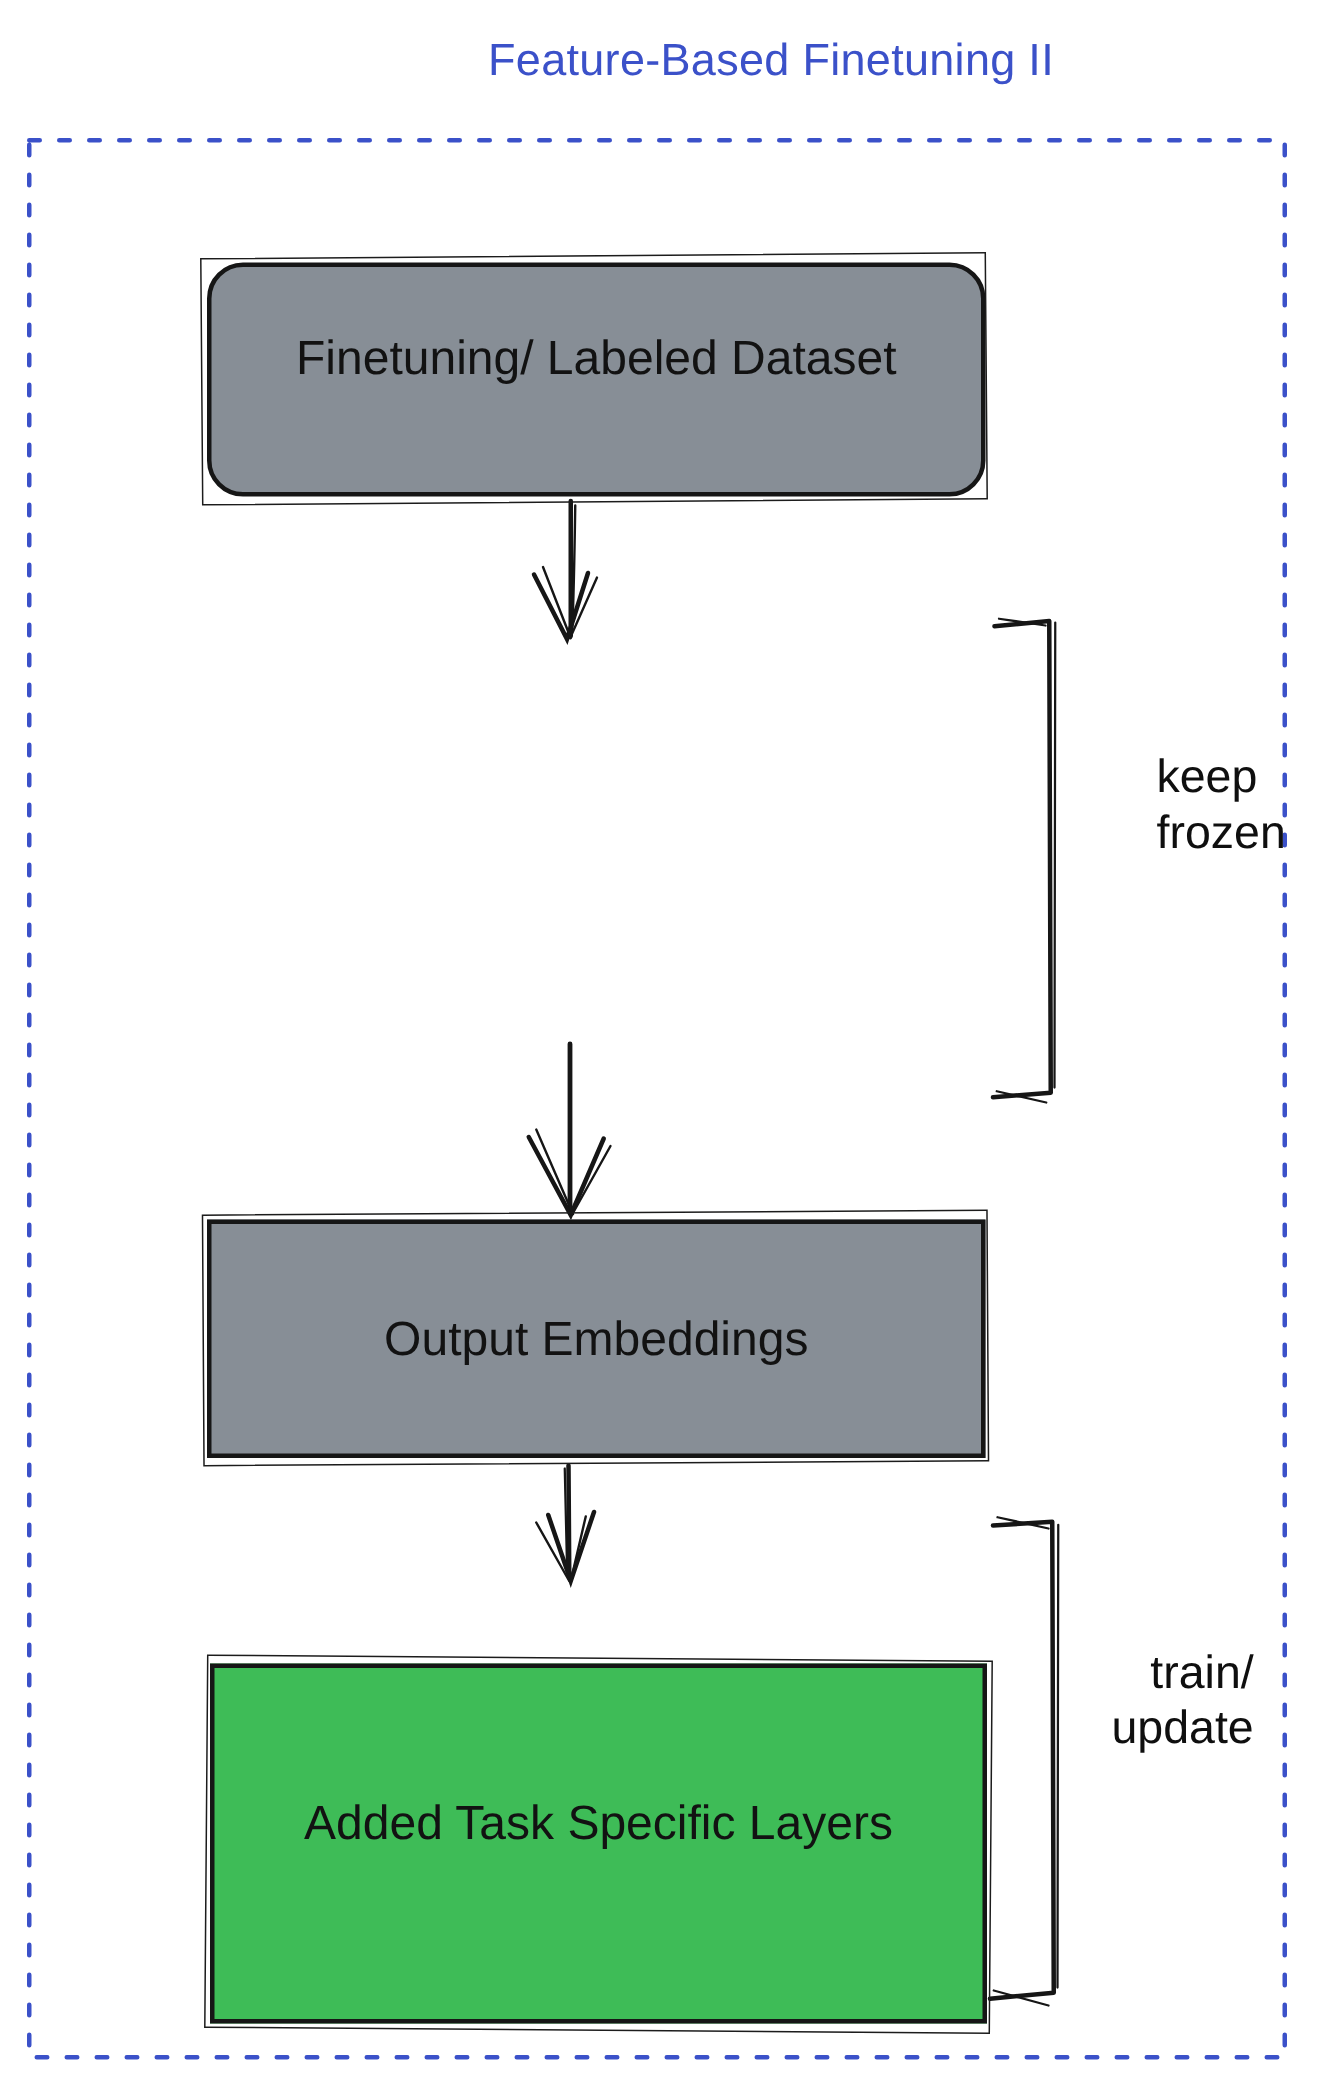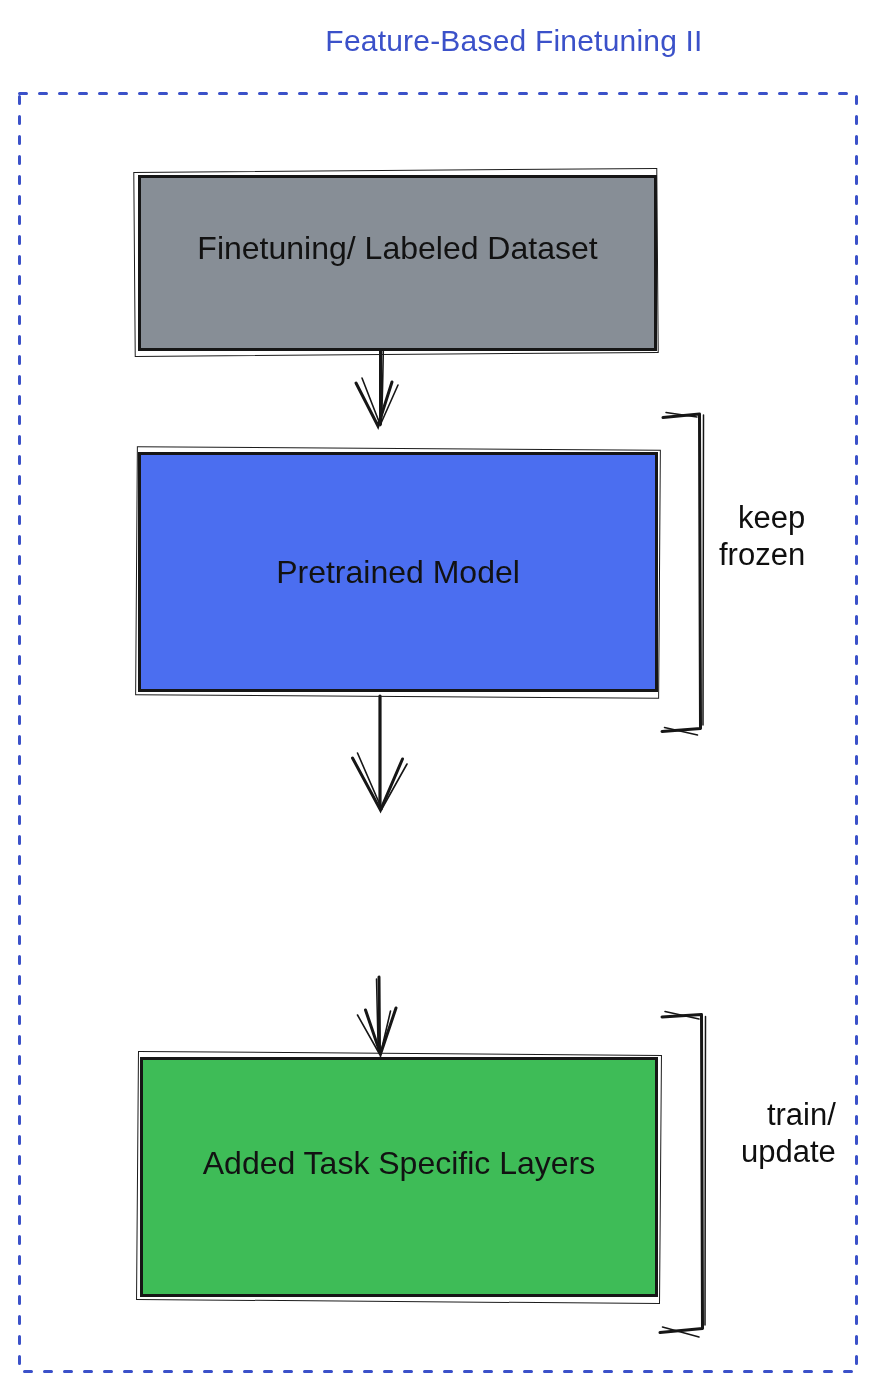--- a/index.html
+++ b/index.html
@@ -12,32 +12,32 @@
     font-size:30px;letter-spacing:0.2px;padding-left:48px;
   }
   .overlay{position:absolute;left:0;top:0;pointer-events:none;}
   .node{
     position:absolute;box-sizing:border-box;display:flex;align-items:center;justify-content:center;
     border:3px solid #161616;font-size:32px;color:#121212;text-align:center;
   }
   .node::before{
     content:"";position:absolute;pointer-events:none;border:1.6px solid #1c1c1c;
   }
-  #node1{left:138px;top:175px;width:519px;height:176px;padding-bottom:30px;}
+  #node1{left:138px;top:175px;width:519px;height:156px;padding-bottom:30px;border-radius:24px;}
   #node1::before{inset:-8px -4px -7px -7px;transform:rotate(-0.45deg);}
   #node2{left:138px;top:452px;width:520px;height:240px;}
   #node2::before{inset:-7px -5px -8px -5px;transform:rotate(0.4deg);}
   #node3{left:138px;top:813px;width:519px;height:159px;}
   #node3::before{inset:-8px -5px -7px -6px;transform:rotate(-0.35deg);}
-  #node4{left:140px;top:1057px;width:518px;height:240px;padding-bottom:28px;}
+  #node4{left:140px;top:1109px;width:518px;height:240px;padding-bottom:28px;}
   #node4::before{inset:-7px -6px -8px -6px;transform:rotate(0.45deg);}
   .annotation{
     position:absolute;font-size:31px;line-height:37px;white-space:pre-line;color:#0f0f0f;
   }
-  #ann1{left:719px;top:499px;text-align:right;}
+  #ann1{left:771px;top:499px;}
   #ann2{left:741px;top:1096px;text-align:right;}
 </style>
 </head>
 <body>
 
 <div class="page">
 
   <div class="title" style="color: rgb(59, 81, 201);">Feature-Based Finetuning II</div>
 
   <svg class="overlay" width="880" height="1393" viewBox="0 0 880 1393">
@@ -72,24 +72,24 @@
     <g stroke="#161616" fill="none" stroke-linecap="round" stroke-linejoin="round">
       <path d="M662 1017 L701.5 1014.5 L702.5 1328.5 L660 1332.5" stroke-width="3"></path>
       <path d="M665 1011.5 L699 1019 M705.5 1016.5 L705 1325 M699 1337 L662.5 1327" stroke-width="1.5"></path>
     </g>
   </svg>
 
   <div class="node" id="node1" style="background-color: rgb(135, 142, 150);">
     <span class="node-label">Finetuning/ Labeled Dataset</span>
   </div>
 
-  <div class="node" id="node2" style="background-color: rgb(75, 110, 240);">
-    <span class="node-label">Pretrained Model</span>
+
+  <div class="node" id="node3" style="background-color: rgb(135, 142, 150);">
+    <span class="node-label">Output Embeddings</span>
   </div>
-
 
   <div class="node" id="node4" style="background-color: rgb(62, 188, 87);">
     <span class="node-label">Added Task Specific Layers</span>
   </div>
 
   <div class="annotation" id="ann1">keep
 frozen</div>
   <div class="annotation" id="ann2">train/
 update</div>
 

